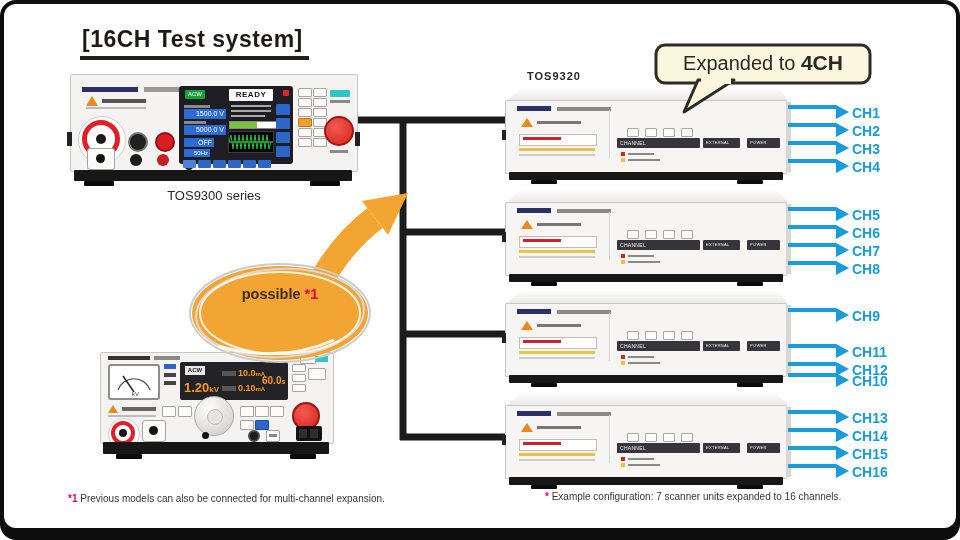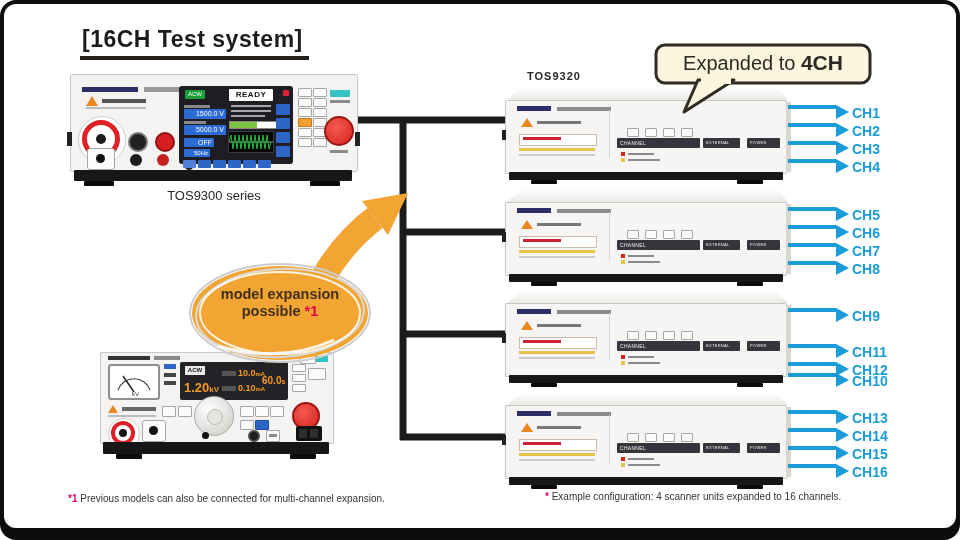--- a/index.html
+++ b/index.html
@@ -419,32 +419,31 @@
   <svg class="abs" style="left:0;top:0;" width="960" height="540">
     <path d="M297 332 C318 278 342 243 375 218" stroke="#f2a532" stroke-width="25" fill="none" stroke-linecap="butt"></path>
     <polygon points="408,193 388,235 362,201" fill="#f2a532"></polygon>
     <ellipse cx="280" cy="313" rx="90" ry="49" fill="none" stroke="#cccccc" stroke-width="2"></ellipse>
     <ellipse cx="280" cy="313" rx="88" ry="47" fill="#f2a532"></ellipse>
     <ellipse cx="280" cy="313" rx="84" ry="44" fill="none" stroke="#d9d9d9" stroke-width="2" transform="rotate(-3 280 313)"></ellipse>
     <ellipse cx="280" cy="313" rx="80" ry="41" fill="none" stroke="rgba(255,255,255,0.85)" stroke-width="2"></ellipse>
     <path d="M218 346 Q280 364 334 340" stroke="#ffffff" stroke-width="3" fill="none" opacity="0.9"></path>
   </svg>
   <div class="badge-text">
-    <div>model expansion</div>
     <div><span>possible</span> <span class="badge-ref">*1</span></div>
   </div>
 
   <svg class="abs" style="left:0;top:0;" width="960" height="540">
     <rect x="656" y="45" width="214" height="38" rx="9" fill="#fcf6df" stroke="#2e2c24" stroke-width="3"></rect>
     <polygon points="698,80 734,80 684,112" fill="#fcf6df" stroke="#2e2c24" stroke-width="3" stroke-linejoin="round"></polygon>
     <rect x="701" y="77" width="30" height="7" fill="#fcf6df"></rect>
   </svg>
   <div class="bubble-text"><span>Expanded to </span><b>4CH</b></div>
 
   <div class="abs title" style="left:80px;top:26px;">[16CH Test system]</div>
 
   <div class="footnote" style="left:68px;top:493px;">
     <span class="fn-mark">*1</span><span> Previous models can also be connected for multi-channel expansion.</span>
   </div>
   <div class="footnote" style="left:545px;top:491px;">
-    <span class="fn-mark">*</span><span> Example configuration: 4 scanner units expanded to 16 channels.</span>
+    <span class="fn-mark">*</span><span> Example configuration: 7 scanner units expanded to 16 channels.</span>
   </div>
 </div>
 
 </body></html>

